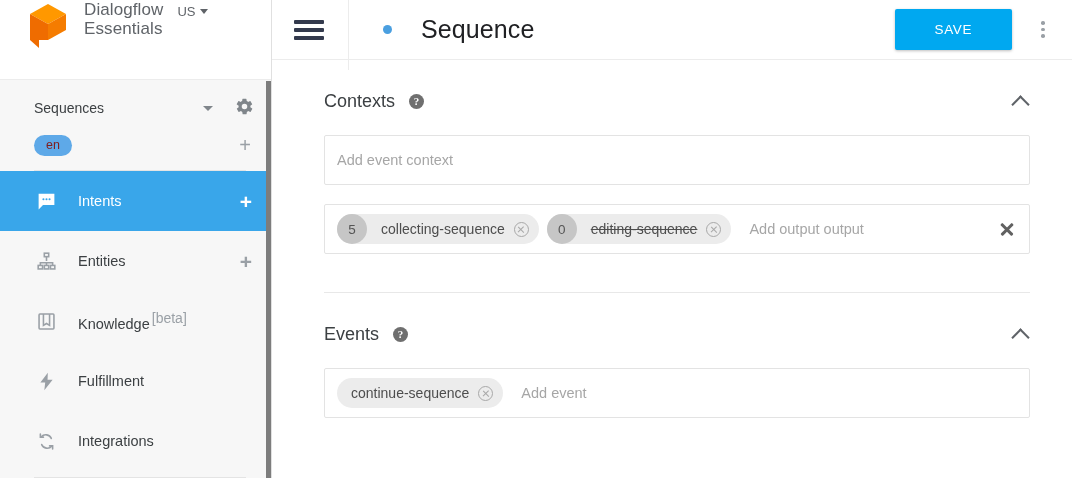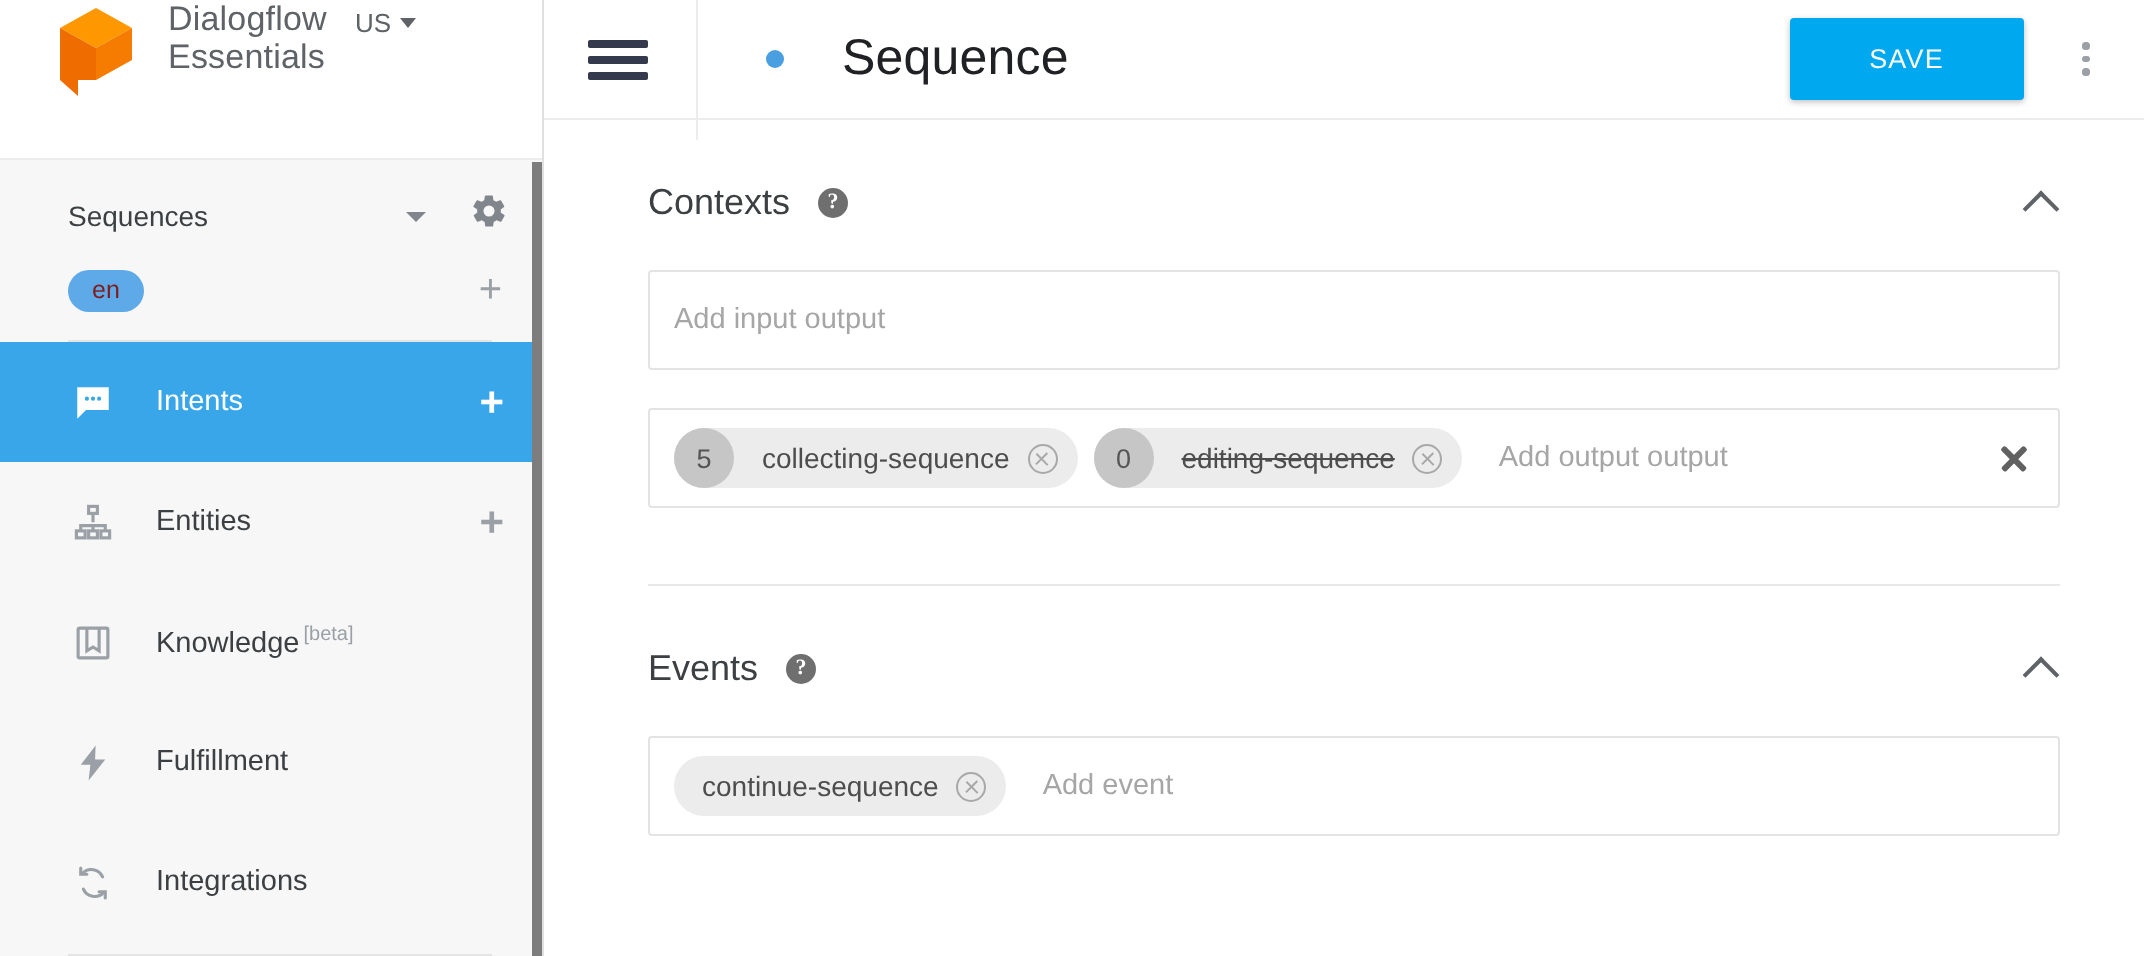--- a/index.html
+++ b/index.html
@@ -81,21 +81,21 @@
     height: 60px; display: flex; align-items: center;
     padding-left: 34px; padding-right: 20px;
     color: #3c4043; font-size: 14.5px;
     position: relative;
   }
   .nav-item .ic { width: 24px; flex: 0 0 24px; display:flex; align-items:center; justify-content:center; }
   .nav-item .lbl { margin-left: 20px; flex: 1; white-space: nowrap; }
   .nav-item .plus-big { font-size: 21px; font-weight: 700; color: #9aa0a6; line-height: 1; }
   .nav-item.active { background: #39a6ea; color: #ffffff; }
   .nav-item.active .plus-big { color: #ffffff; }
-  .beta-tag { font-size: 10px; color: #9aa0a6; vertical-align: super; margin-left: 2px; }
+  .beta-tag { font-size: 14px; color: #9aa0a6; vertical-align: super; margin-left: 2px; }
 
   .scrollbar {
     position: absolute; top: 81px; right: 1px;
     width: 5px; height: 397px;
     background: #7d7d7d; border-radius: 0;
   }
   .sidebar-edge {
     position: absolute; top: 0; right: 0; width: 1px; height: 478px;
     background: #e0e0e0;
   }
@@ -345,21 +345,21 @@
 
       <div class="section">
         <div class="sec-head">
           <span class="sec-title">Contexts</span>
           <span class="help-icon">?</span>
           <span class="sec-spacer"></span>
           <span class="chevron-up"></span>
         </div>
 
         <div class="field">
-          <span class="placeholder">Add input output</span>
+          <span class="placeholder">Add event context</span>
         </div>
 
         <div class="field">
           <div class="chips">
             <span class="chip">
               <span class="count">5</span>
               <span class="name">collecting-sequence</span>
               <span class="chip-x"></span>
             </span>
             <span class="chip expired">

